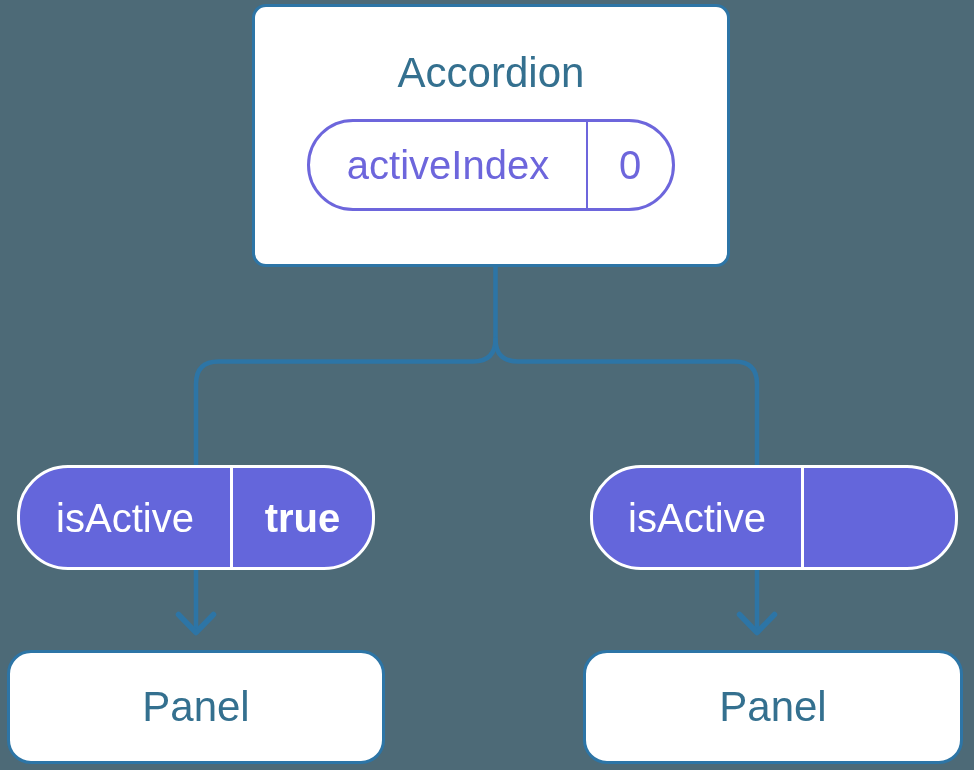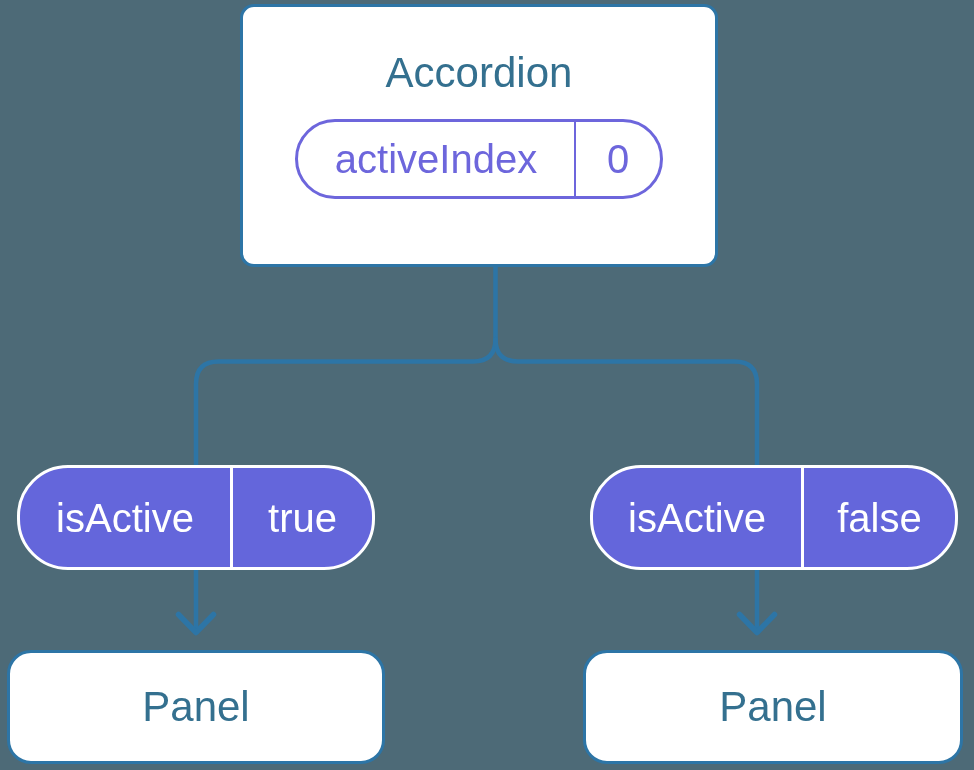--- a/index.html
+++ b/index.html
@@ -40,21 +40,21 @@
 
   
   .card {
     position: absolute;
     box-sizing: border-box;
     background: var(--white);
     border: 3px solid var(--line-blue);
     z-index: 1;
   }
   .accordion-card {
-    left: 240px; top: 4px;
+    left: 252px; top: 4px;
     width: 478px; height: 263px;
     border-radius: 14px;
     display: flex;
     flex-direction: column;
     align-items: center;
   }
   .card-title {
     color: var(--heading-blue);
     font-size: 42px;
     font-weight: 500;
@@ -75,21 +75,21 @@
     align-items: center;
     justify-content: center;
     font-size: 40px;
     line-height: 1;
     white-space: nowrap;
   }
 
   
   .state-pill {
     margin-top: 18px;
-    width: 368px; height: 80px;
+    width: 368px; height: 92px;
     border: 3px solid var(--purple-accent);
     border-radius: 50px;
     background: var(--white);
     color: var(--purple-accent);
   }
   .state-pill .pill-label {
     flex: 0 0 276px;
     border-right: 2.5px solid var(--purple-accent);
   }
   .state-pill .pill-value { flex: 1; }
@@ -98,21 +98,21 @@
   .prop-pill {
     position: absolute;
     height: 105px;
     background: var(--purple-fill);
     border: 3px solid var(--white);
     border-radius: 51px;
     color: var(--white);
     z-index: 1;
   }
   .prop-pill .pill-label { border-right: 3px solid var(--white); }
-  .prop-pill .pill-value { flex: 1; }
+  .prop-pill .pill-value { flex: 1; font-weight: bold; }
   .prop-pill.prop-left  { left: 17px;  top: 465px; width: 358px; }
   .prop-pill.prop-left .pill-label  { flex: 0 0 210px; }
   .prop-pill.prop-right { left: 590px; top: 465px; width: 368px; }
   .prop-pill.prop-right .pill-label { flex: 0 0 208px; }
 
   
   .panel-card {
     border-radius: 24px;
     display: flex;
     align-items: center;
@@ -141,21 +141,20 @@
     </div>
   </div>
 
   <div class="pill prop-pill prop-left">
     <span class="pill-label">isActive</span>
     <span class="pill-value">true</span>
   </div>
 
   <div class="pill prop-pill prop-right">
     <span class="pill-label">isActive</span>
-    <span class="pill-value">false</span>
   </div>
 
   <div class="card panel-card panel-left">
     <div class="card-title">Panel</div>
   </div>
 
   <div class="card panel-card panel-right">
     <div class="card-title">Panel</div>
   </div>
 

